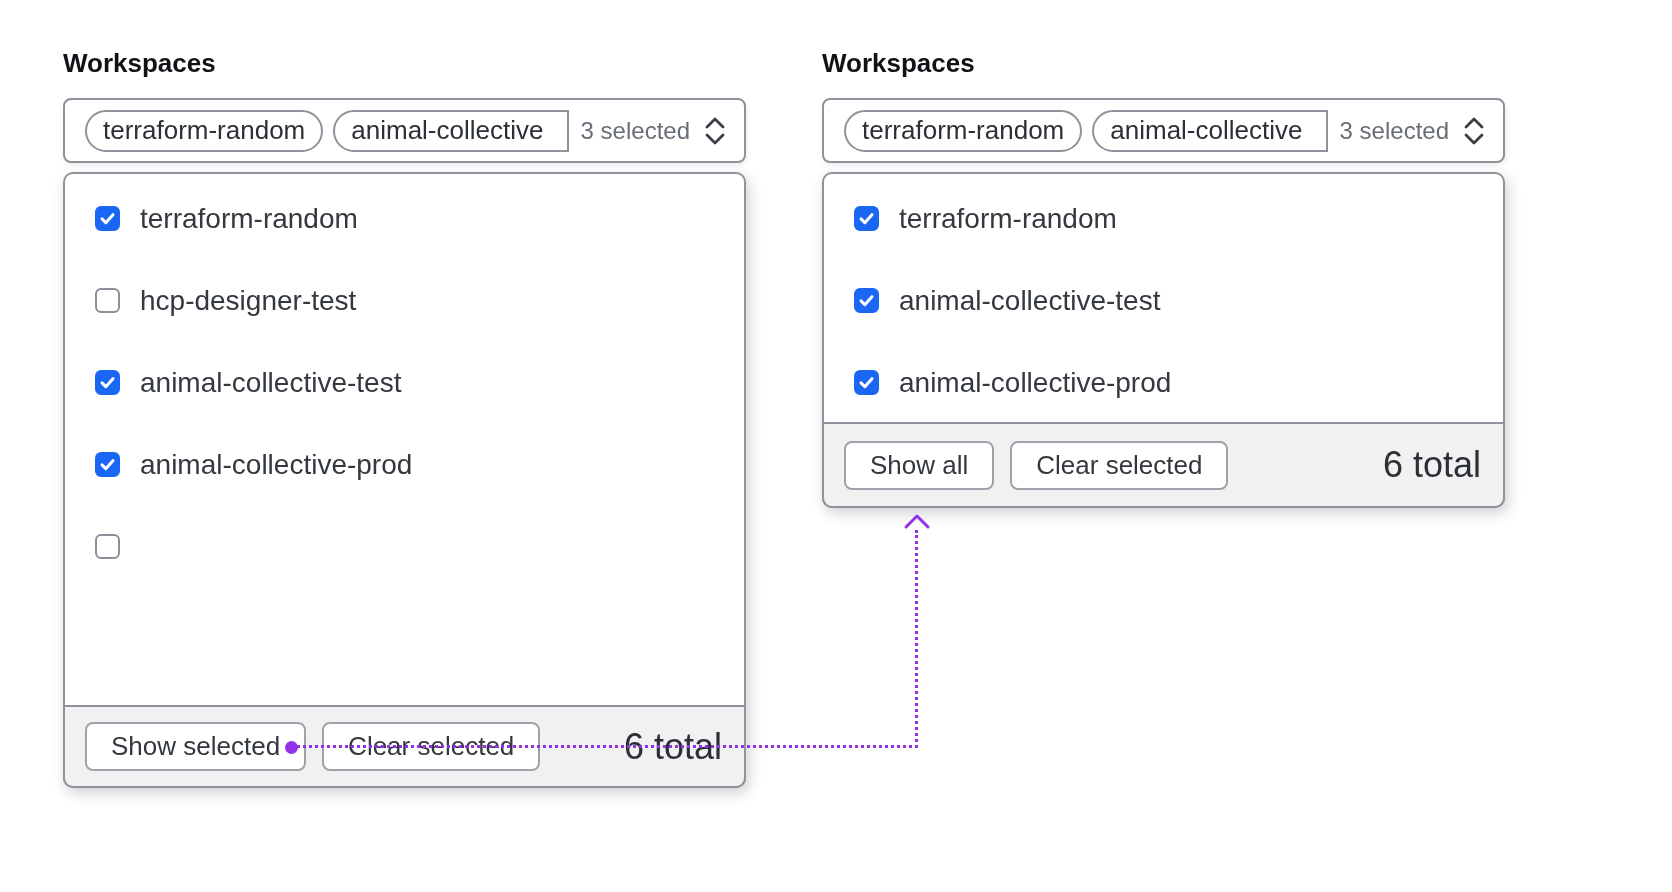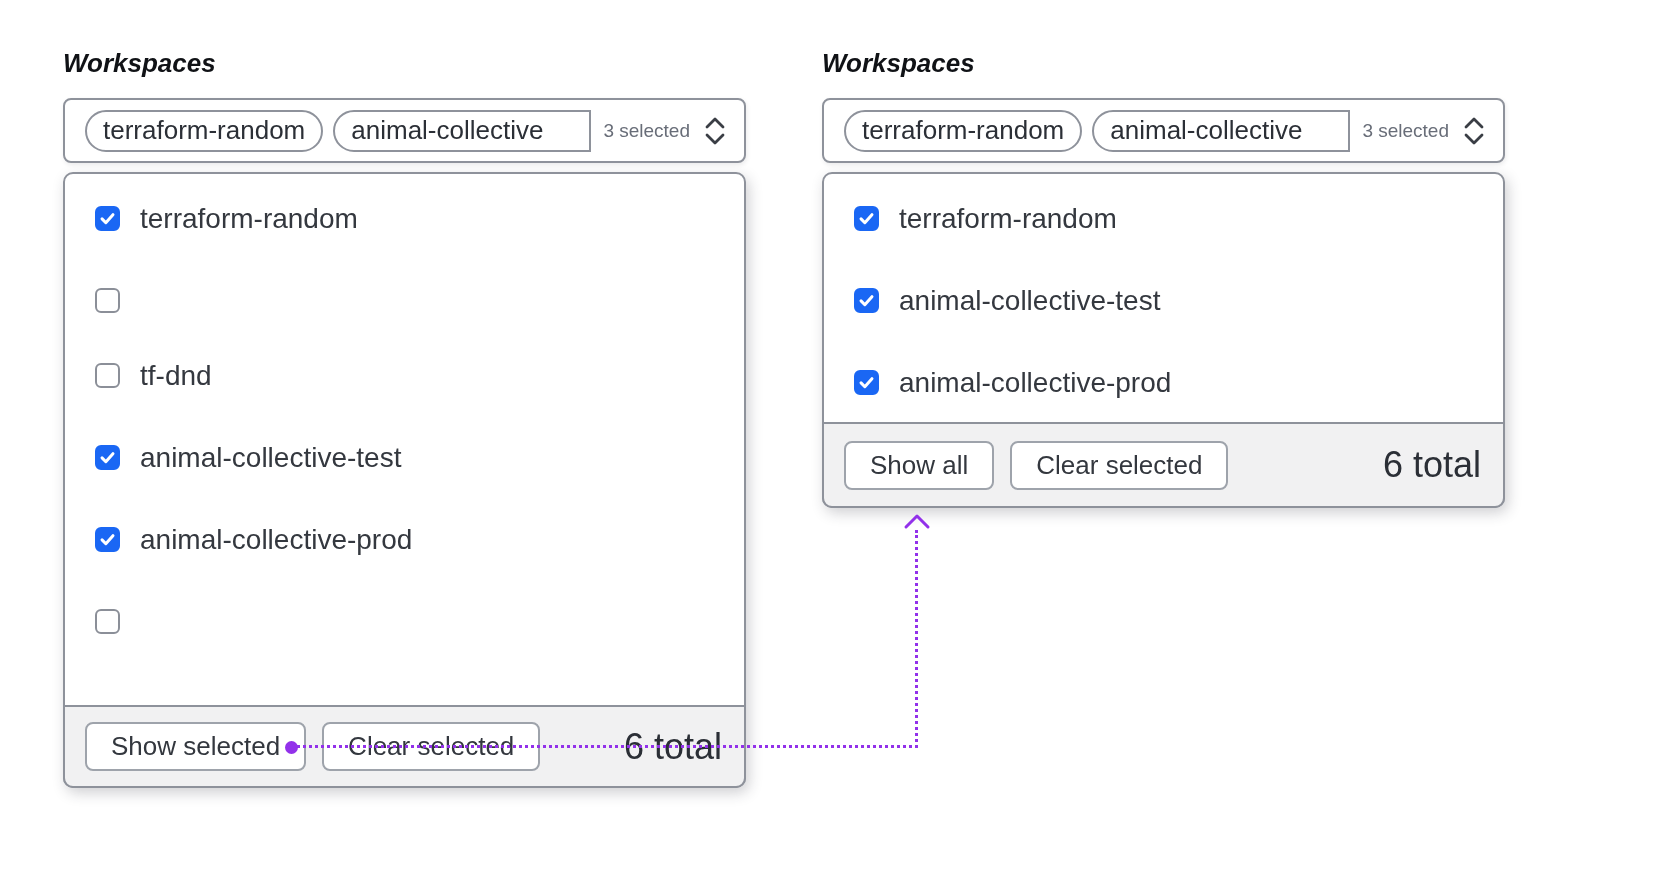--- a/index.html
+++ b/index.html
@@ -19,21 +19,20 @@
     font-family:"Liberation Sans", sans-serif;
     color:var(--text);
     overflow:hidden;
   }
   .panel-title{
     position:absolute;
     top:48px;
     font-size:26px;
     font-weight:700;
     color:#101216;
-    font-style:italic;
   }
   .trigger{
     position:absolute;
     top:98px;
     width:683px;
     height:65px;
     background:#fff;
     border:2px solid var(--border);
     border-radius:8px;
     display:flex;
@@ -62,21 +61,21 @@
     color:#2b2f36;
     white-space:nowrap;
     overflow:hidden;
   }
   .tag.clipped{
     flex:1 1 auto;
     min-width:0;
     border-radius:22px 0 0 22px;
   }
   .count{
-    font-size:19px;
+    font-size:24px;
     color:var(--muted);
     white-space:nowrap;
   }
   .chevron-sort{flex:0 0 auto;display:block;}
   .dropdown{
     position:absolute;
     top:172px;
     width:683px;
     background:#fff;
     border:2px solid var(--border);
@@ -188,24 +187,21 @@
     <div class="row checked">
       <span class="checkbox">
           <svg class="check-svg" width="21" height="21" viewBox="0 0 25 25">
             <polyline points="6,13 10.5,17.5 19,8" fill="none" stroke="#fff" stroke-width="3.6" stroke-linecap="round" stroke-linejoin="round"></polyline>
           </svg>
         </span>
       <span class="label">terraform-random</span>
     </div>
     <div class="row">
       <span class="checkbox"></span>
-    </div>
-    <div class="row">
-      <span class="checkbox"></span>
-      <span class="label">tf-dnd</span>
+      <span class="label">hcp-designer-test</span>
     </div>
     <div class="row checked">
       <span class="checkbox">
           <svg class="check-svg" width="21" height="21" viewBox="0 0 25 25">
             <polyline points="6,13 10.5,17.5 19,8" fill="none" stroke="#fff" stroke-width="3.6" stroke-linecap="round" stroke-linejoin="round"></polyline>
           </svg>
         </span>
       <span class="label">animal-collective-test</span>
     </div>
     <div class="row checked">

